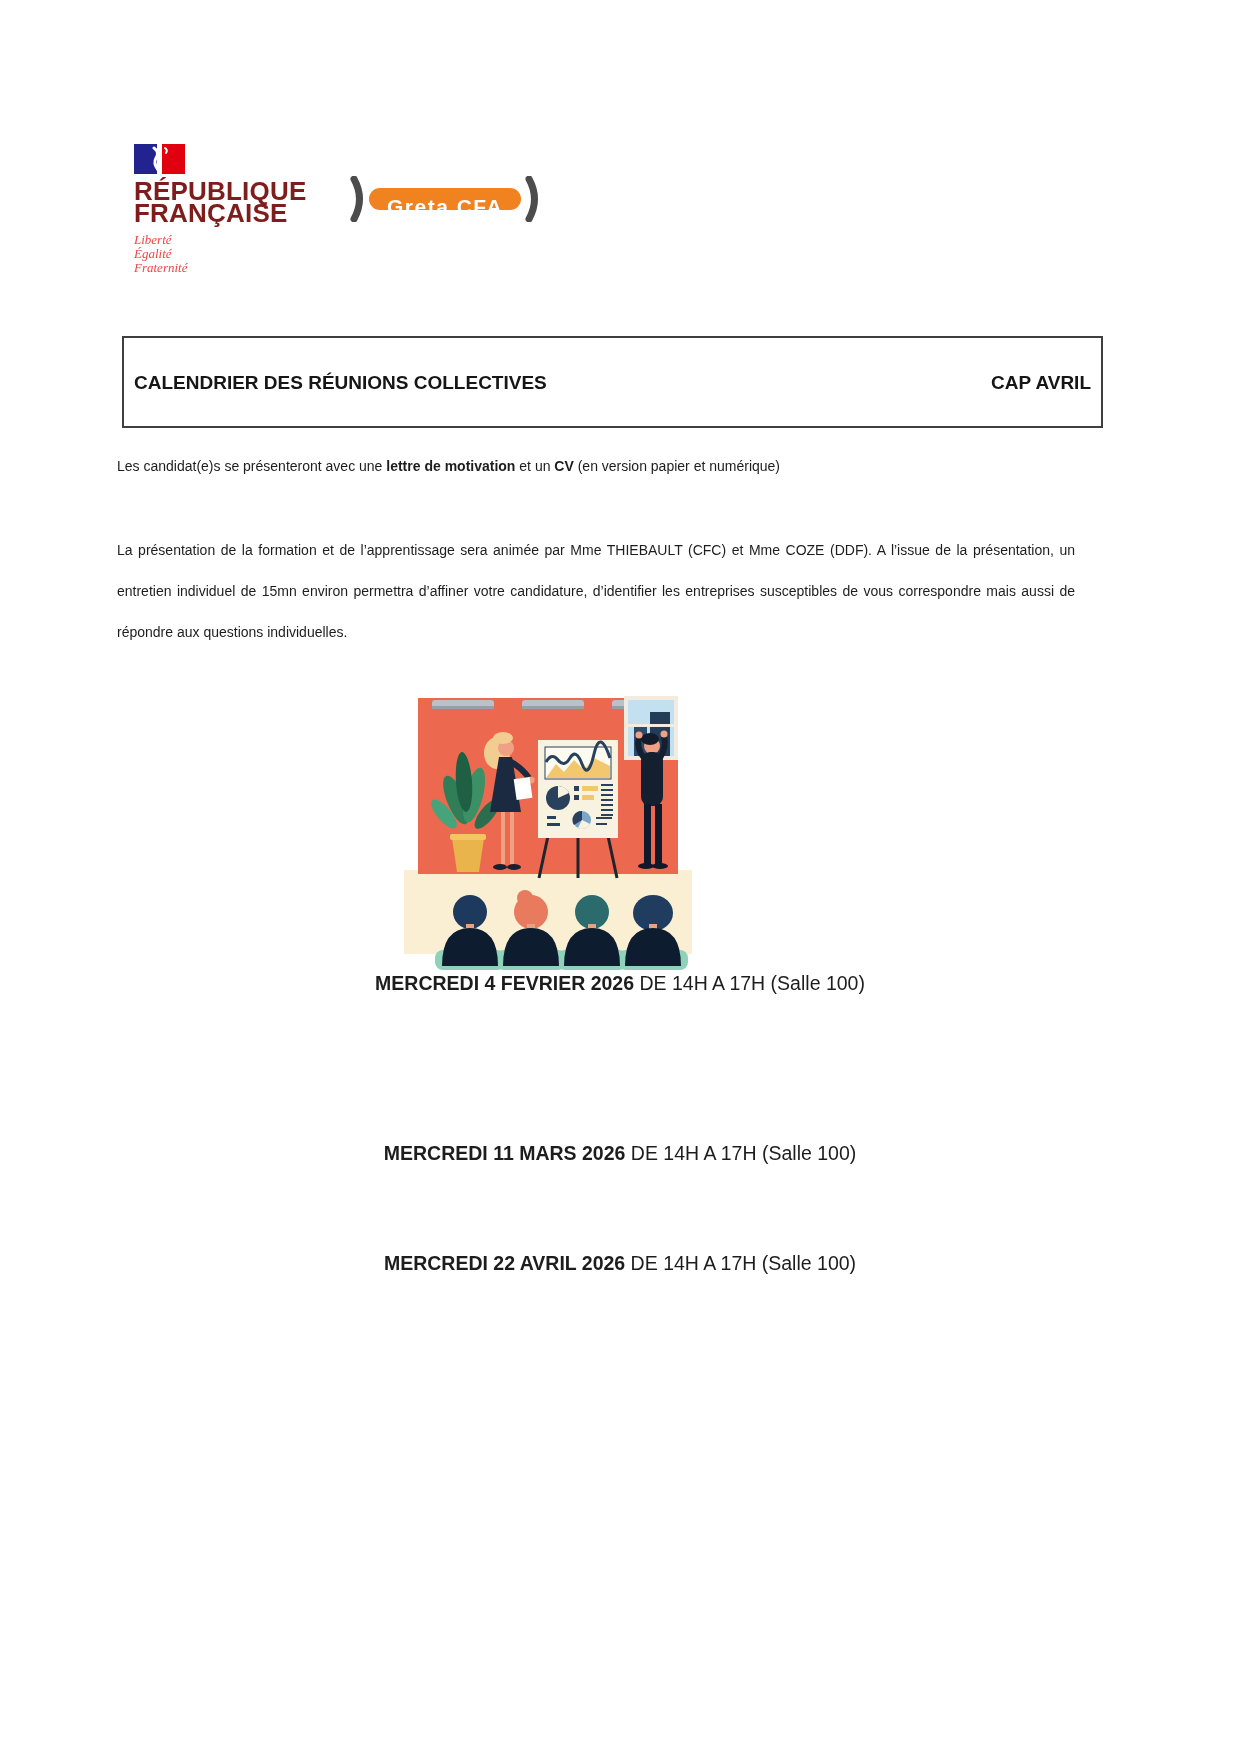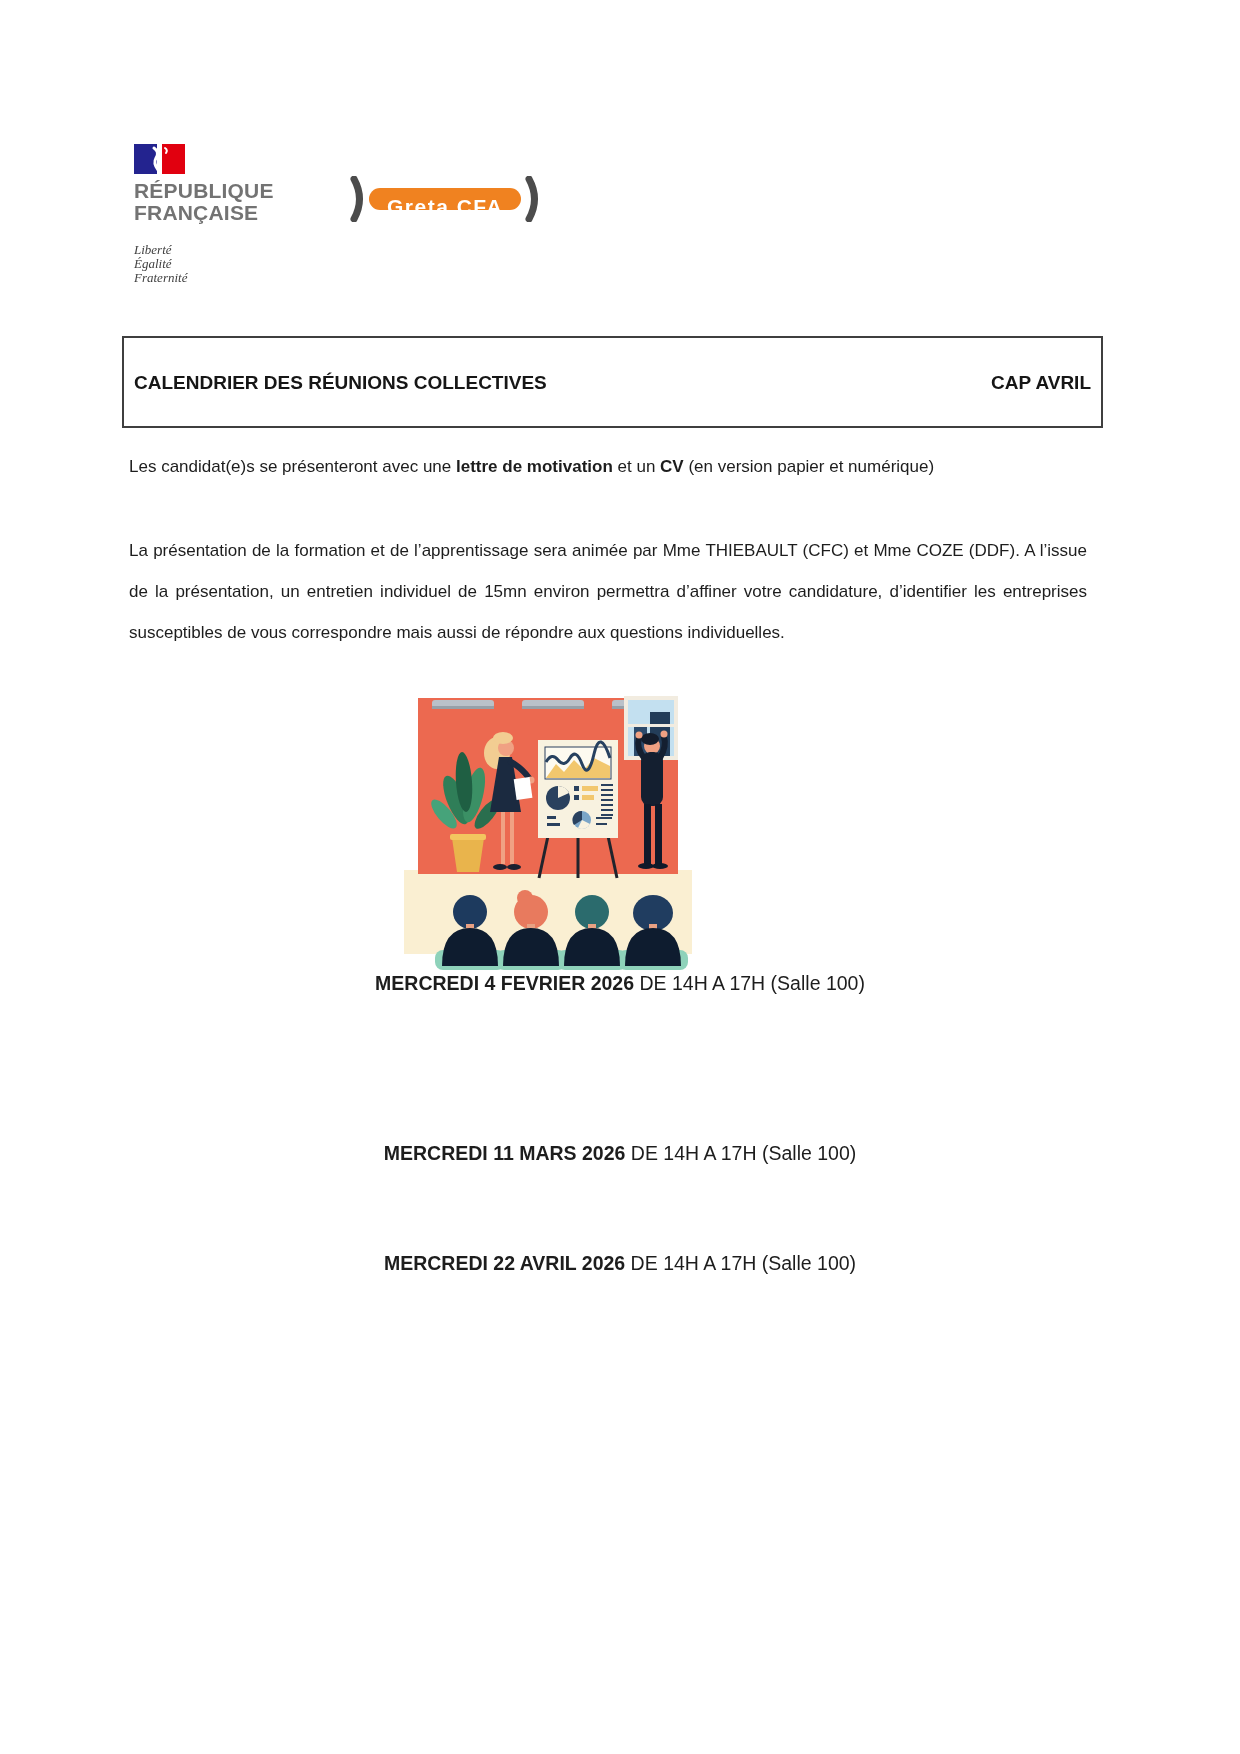--- a/index.html
+++ b/index.html
@@ -6,22 +6,22 @@
   html,body { background:#ffffff; }
   .page {
     position:relative; width:1240px; height:1754px; background:#ffffff;
     font-family:"Liberation Sans", sans-serif; color:#1d1d1d; overflow:hidden;
     margin:0 auto;
   }
 
   
   .rf-logo { position:absolute; left:134px; top:144px; }
   .rf-flag { display:block; }
-  .rf-name { margin-top:6px; font-weight:800; font-size:21px; line-height:22px; letter-spacing:0.2px; color:#737373; }
-  .rf-motto { margin-top:19px; font-family:"Liberation Serif", serif; font-style:italic; font-size:13px; line-height:14px; color:#404040; }
+  .rf-name { margin-top:6px; font-weight:800; font-size:26px; line-height:22px; letter-spacing:0.2px; color:#7f1d1d; }
+  .rf-motto { margin-top:9px; font-family:"Liberation Serif", serif; font-style:italic; font-size:13px; line-height:14px; color:#ef4444; }
 
   
   .greta-logo { position:absolute; left:330px; top:176px; }
   .greta-pill-row { display:flex; align-items:center; gap:4px; margin-left:20px; }
   .greta-bracket { display:block; }
   .greta-pill {
     background:#f08220; color:#ffffff; font-weight:700; font-size:21px;
     letter-spacing:1.5px; height:22px; line-height:38px; padding:0 18px;
     border-radius:20px; white-space:nowrap;
   }
@@ -33,22 +33,22 @@
   .title-box {
     position:absolute; left:122px; top:336px; width:981px; height:92px;
     border:2px solid #3f3f3f; background:#fff;
     display:flex; flex-direction:row; justify-content:space-between;
     align-items:center; padding:13px 10px 11px;
   }
   .title-line { font-weight:700; font-size:19px; color:#161616; text-align:center; }
 
   
   .para {
-    position:absolute; left:129px; width:958px;
-    font-size:17px; line-height:41px; text-align:justify; color:#1d1d1d;
+    position:absolute; left:117px; width:958px;
+    font-size:14px; line-height:41px; text-align:justify; color:#1d1d1d;
   }
   .para-1 { top:446px; }
   .para-2 { top:530px; }
   .bold { font-weight:700; }
 
   
   .illustration { position:absolute; left:398px; top:640px; width:300px; height:345px; }
 
   
   .date-row { position:absolute; left:0; width:1240px; text-align:center; font-size:19.5px; color:#1d1d1d; }

